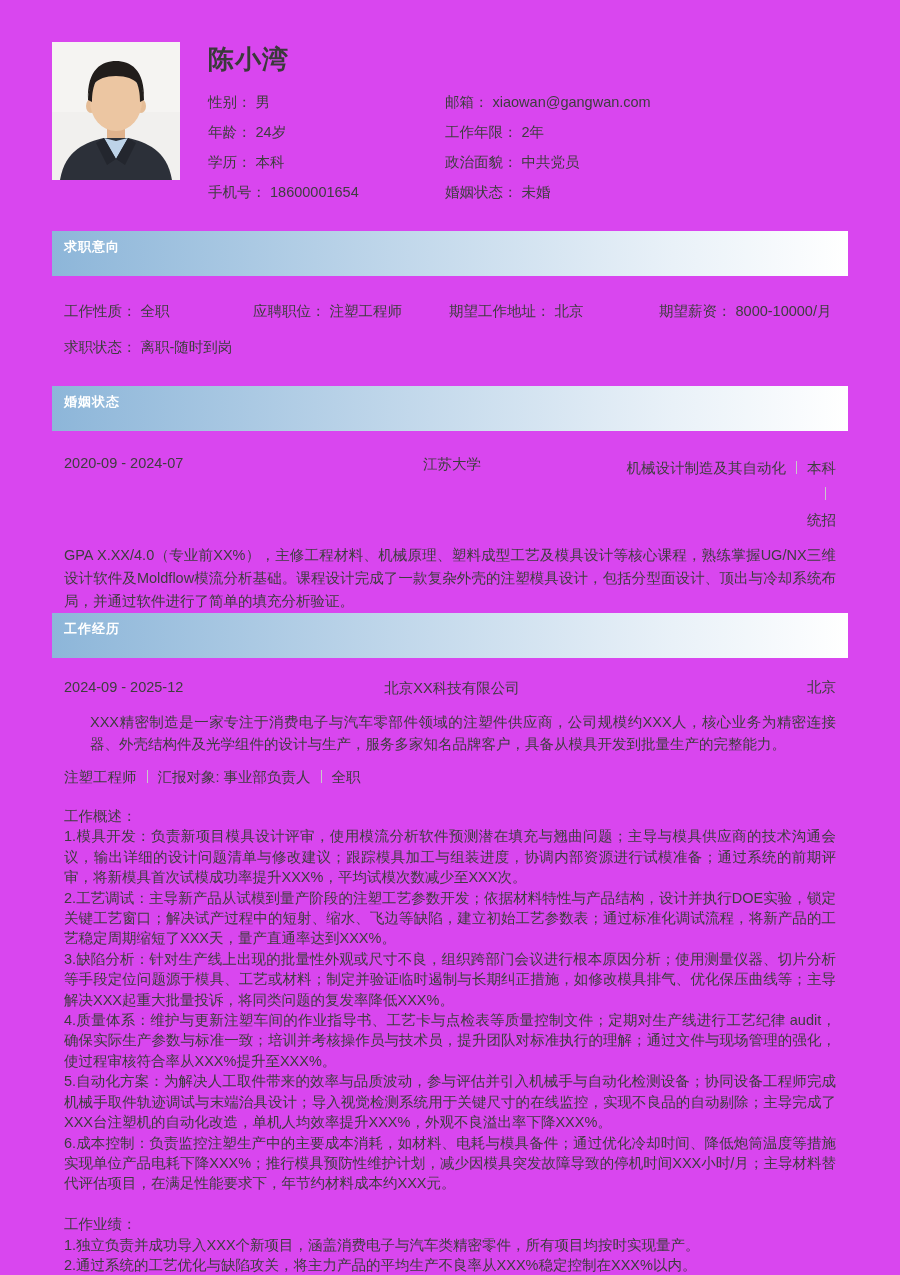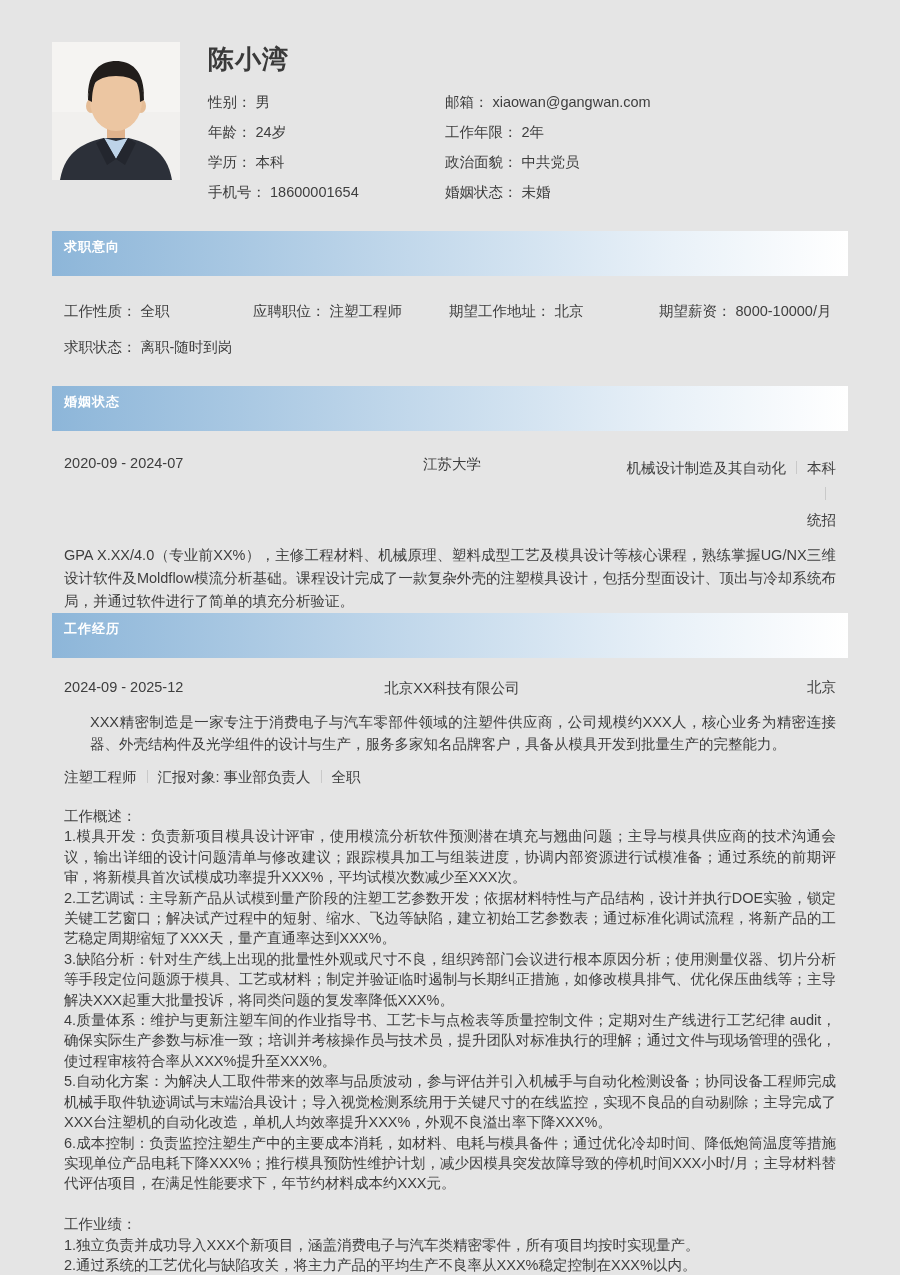--- a/index.html
+++ b/index.html
@@ -2,21 +2,21 @@
 <html lang="zh" style="--accent: #8db6d9;"><head>
 <meta charset="utf-8">
 <style>
   html,body{margin:0;padding:0;background:#fff;}
   .page{
     position:relative;
     width:900px;height:1275px;
     box-sizing:border-box;
     padding:42px 52px 12px 52px;
     overflow:hidden;
-    background:#e5e5e5;
+    background:#d946ef;
     font-family:"Liberation Sans","DejaVu Sans",sans-serif;
     color:#3e3e3e;
     font-size:14.5px;
   }
   
   .header{display:flex;align-items:flex-start;}
   .photo{width:128px;height:138px;flex:none;overflow:hidden;background:#f1f0ee;}
   .photo svg{display:block;}
   .header-right{margin-left:28px;flex:1;min-width:0;}
   .name{font-size:26px;font-weight:bold;color:#3a3a3a;margin:0 0 16px 0;letter-spacing:1px;}

